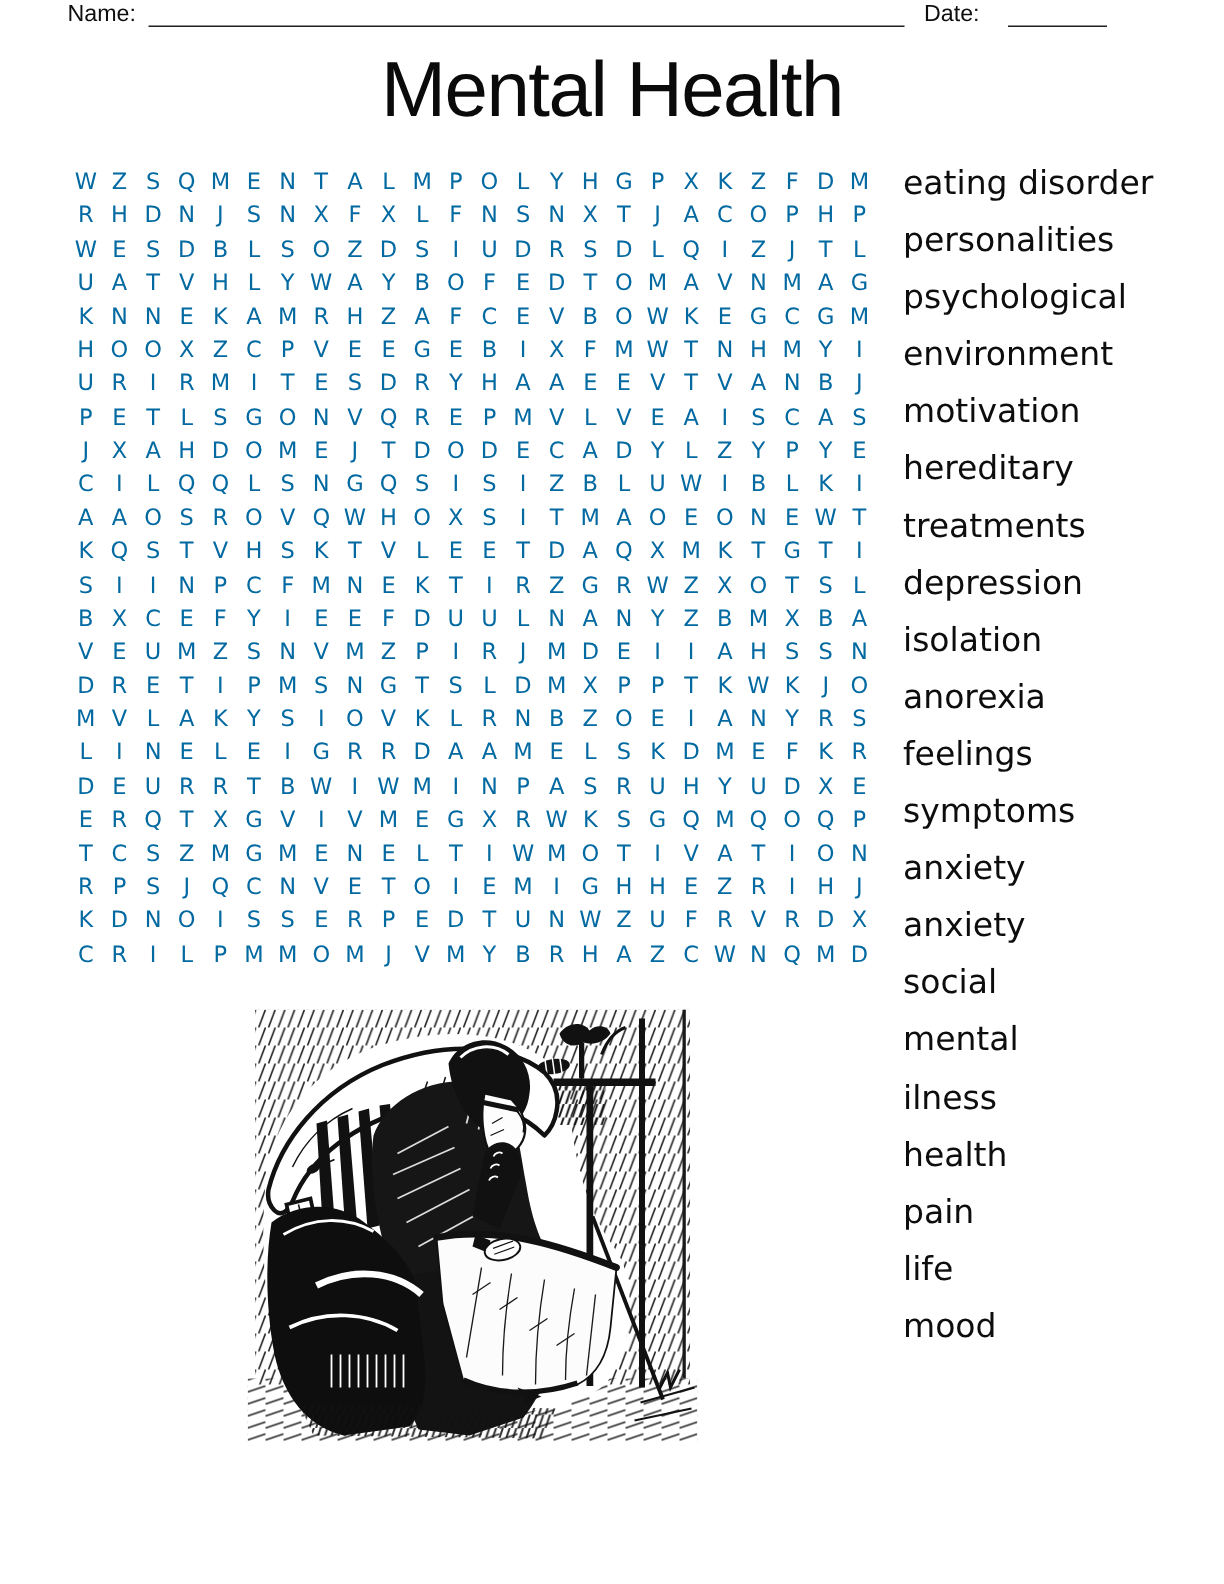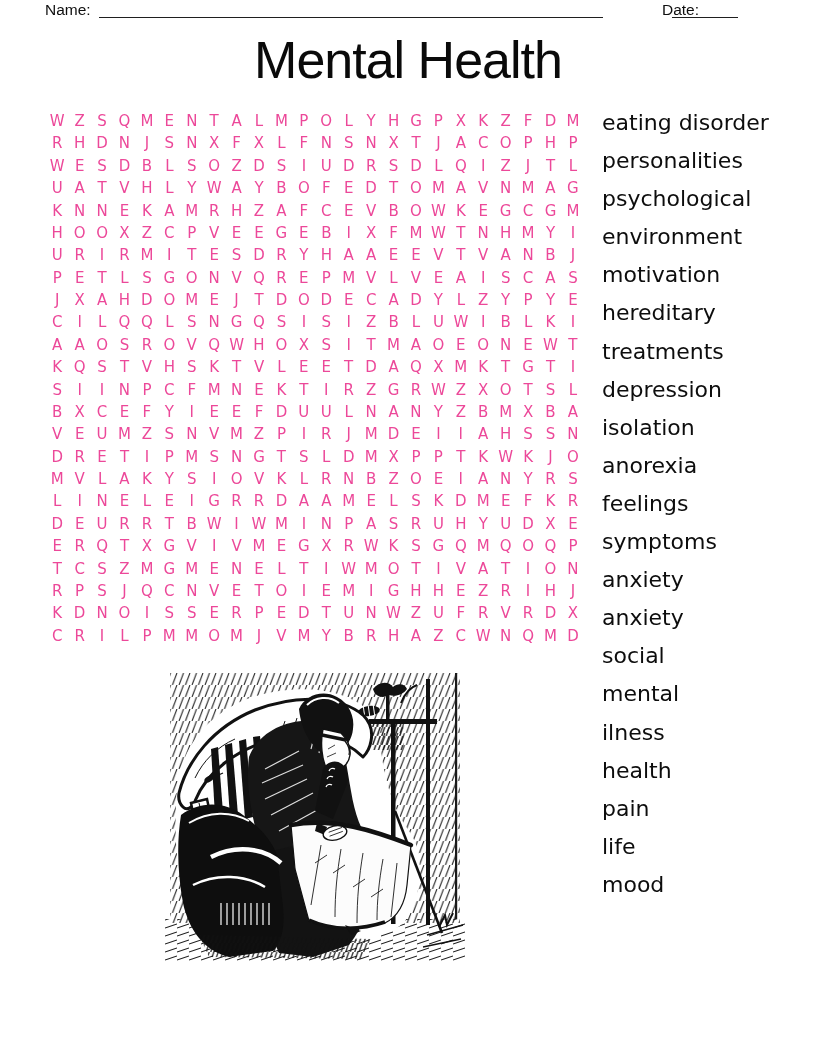--- a/index.html
+++ b/index.html
@@ -2,30 +2,30 @@
 <html><head>
 <meta charset="utf-8">
 <style>
   * { margin:0; padding:0; box-sizing:border-box; }
   html,body { background:#ffffff; }
   .page { position:relative; width:816px; height:1004px; background:#fff; overflow:hidden;
           font-family:"Liberation Sans", sans-serif; }
 
   .hdr-label { position:absolute; font-size:15.5px; color:#0f0f0f; }
   .name-label { left:45px; top:1px; }
-  .date-label { left:662px; top:1px; }
+  .date-label { left:616px; top:1px; }
   .hdr-line { position:absolute; border-bottom:1.6px solid #1f1f1f; height:0; }
   .name-line { left:99px;  top:17px; width:504px; }
   .date-line { left:672px; top:17px; width:66px; }
 
   .title { position:absolute; top:32px; left:0; width:816px; text-align:center;
            font-size:52px; letter-spacing:-1px; color:#0a0a0a; line-height:1.1; }
 
   .grid { position:absolute; left:46px; top:110px;
-          font-family:"DejaVu Sans", sans-serif; font-size:15px; color:#ec4899; }
+          font-family:"DejaVu Sans", sans-serif; font-size:15px; color:#0369a1; }
   .grid-row { height:22.39px; line-height:22.39px; white-space:nowrap; }
   .grid-row .cell { display:inline-block; width:22.43px; text-align:center; }
 
   .words { position:absolute; left:602px; top:104px;
            font-family:"DejaVu Sans", sans-serif; font-size:22px; color:#0d0d0d; }
   .word  { height:38.1px; line-height:38.1px; white-space:nowrap; }
 
   .illus { position:absolute; left:165px; top:673px; width:300px; height:292px; }
   .illus svg { display:block; }
 </style>

